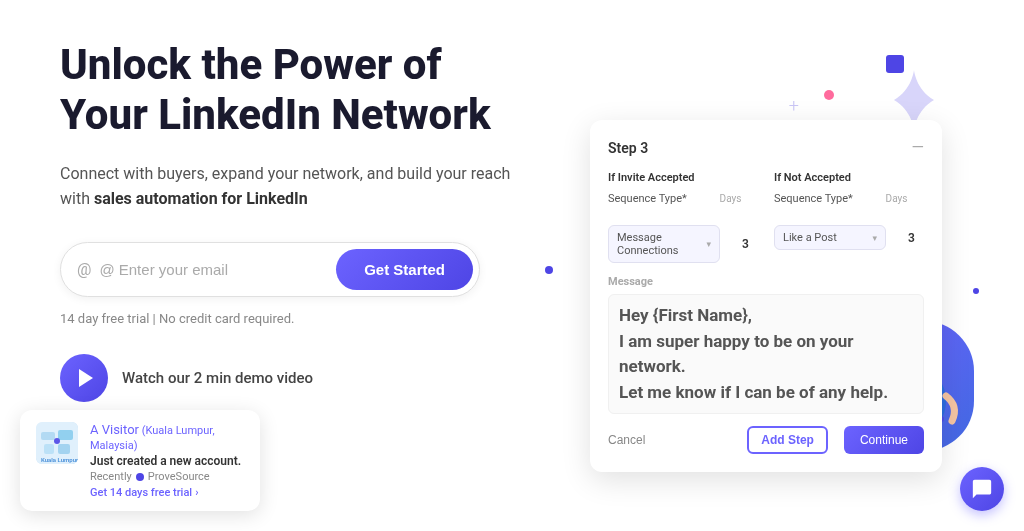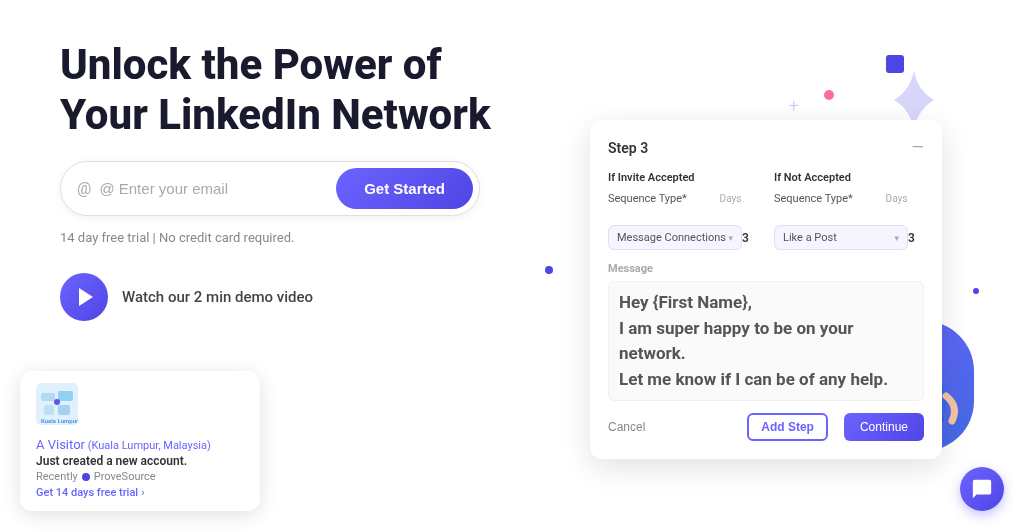--- a/index.html
+++ b/index.html
@@ -249,21 +249,21 @@
 
     .col-subheader {
       font-size: 11px;
       color: #555;
       margin-bottom: 20px;
     }
 
     .seq-row {
       display: flex;
       align-items: center;
-      gap: 0;
+      gap: 22px;
     }
 
     .seq-dropdown {
       flex: 1;
       background: #f5f5ff;
       border: 1px solid #e0e0f0;
       border-radius: 6px;
       padding: 5px 8px;
       font-size: 11px;
       color: #555;
@@ -370,21 +370,20 @@
       left: 20px;
       background: #fff;
       border-radius: 12px;
       box-shadow: 0 4px 20px rgba(0,0,0,0.12);
       padding: 12px 16px;
       display: flex;
       align-items: flex-start;
       gap: 12px;
       width: 240px;
       z-index: 20;
-      flex-direction: column;
     }
 
     .social-proof-map {
       width: 42px;
       height: 42px;
       border-radius: 6px;
       background: linear-gradient(135deg, #e8f4fd, #b3d9f2);
       flex-shrink: 0;
       overflow: hidden;
       position: relative;
@@ -465,20 +464,23 @@
 </head>
 <body>
 
 <div class="hero-section">
 
   <div class="left-content">
     <h1 class="hero-title">
       <span>Unlock the Power of</span><br>
       <span>Your LinkedIn Network</span>
     </h1>
+    <p class="hero-subtitle">
+      <span>Connect with buyers, expand your network, and build your reach with </span><strong>sales automation for LinkedIn</strong>
+    </p>
 
     <div class="email-form">
       <span class="email-icon">@</span>
       <input class="email-input" type="email" placeholder="@ Enter your email" style="">
       <button class="cta-button">Get Started</button>
     </div>
 
     <p class="trial-text">14 day free trial | No credit card required.</p>
 
     <div class="demo-video">

